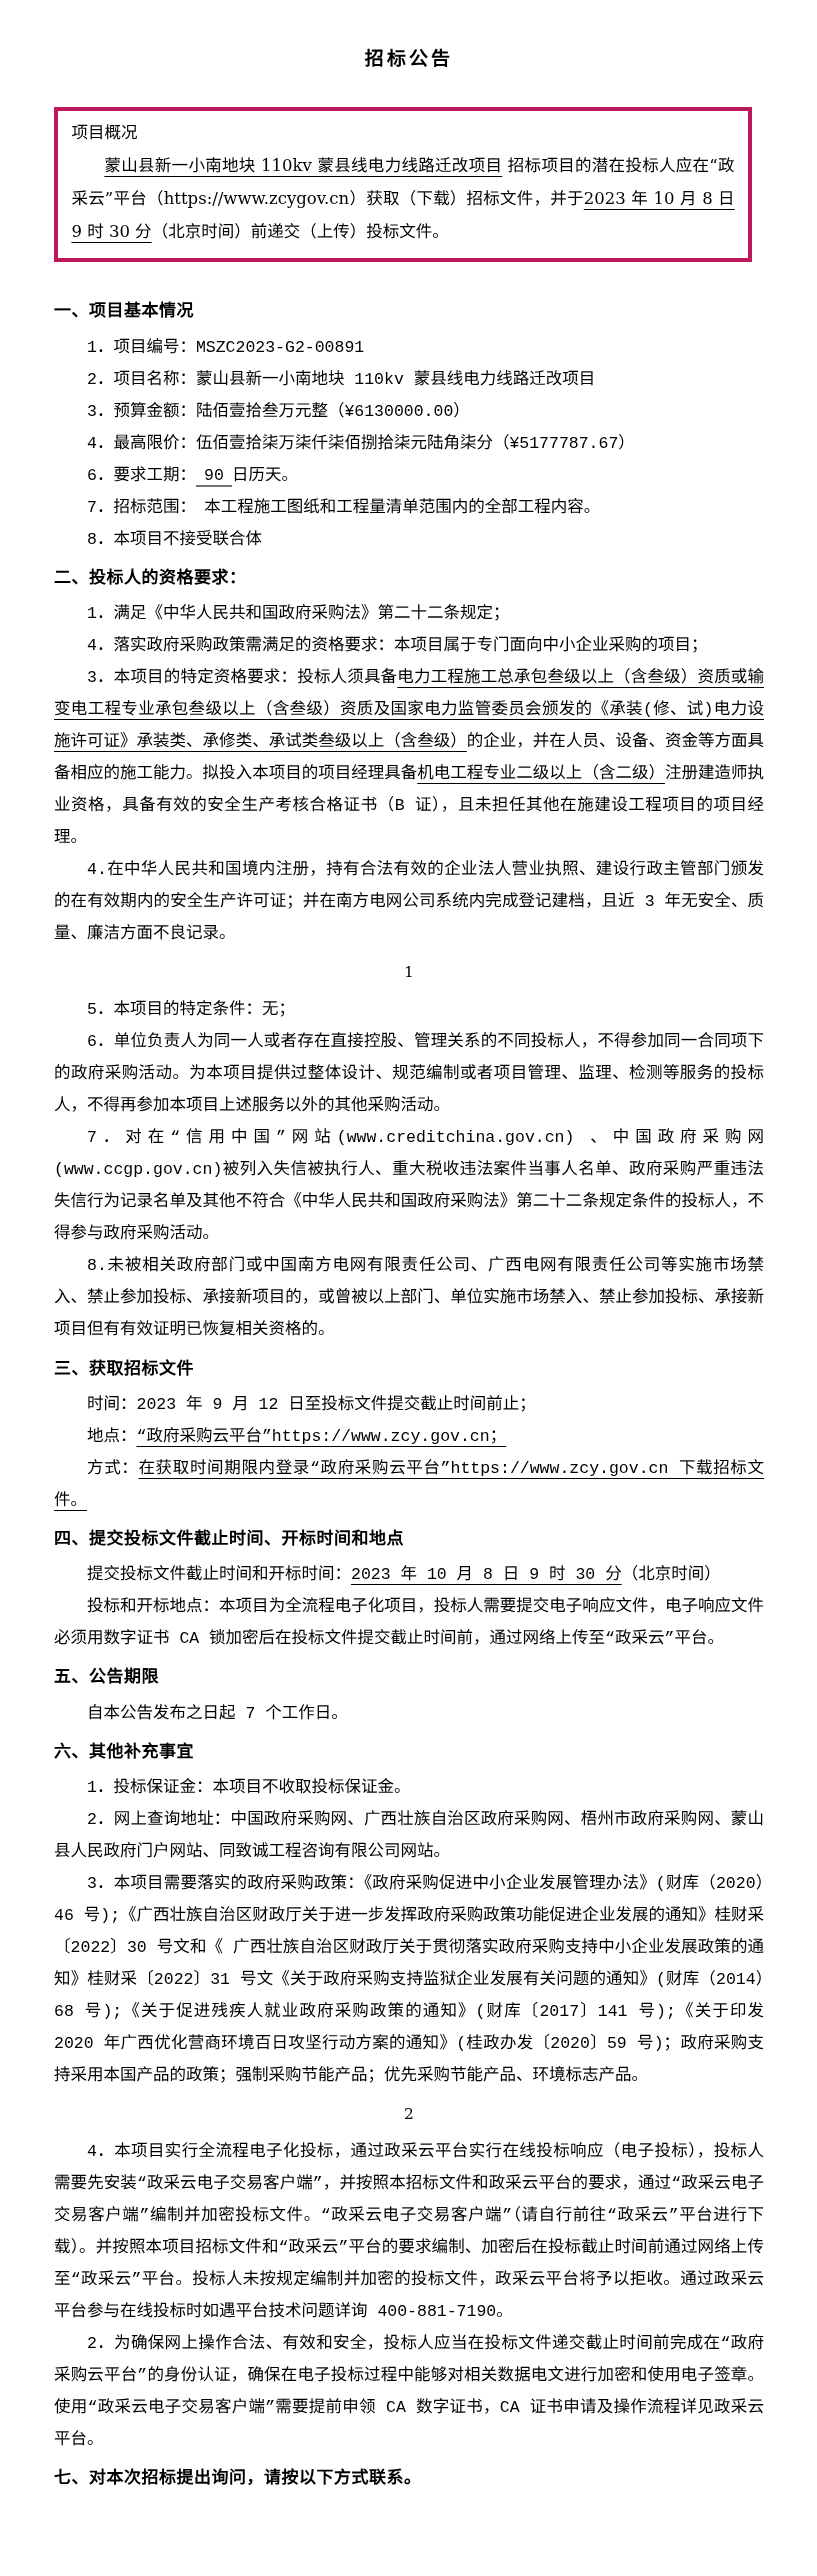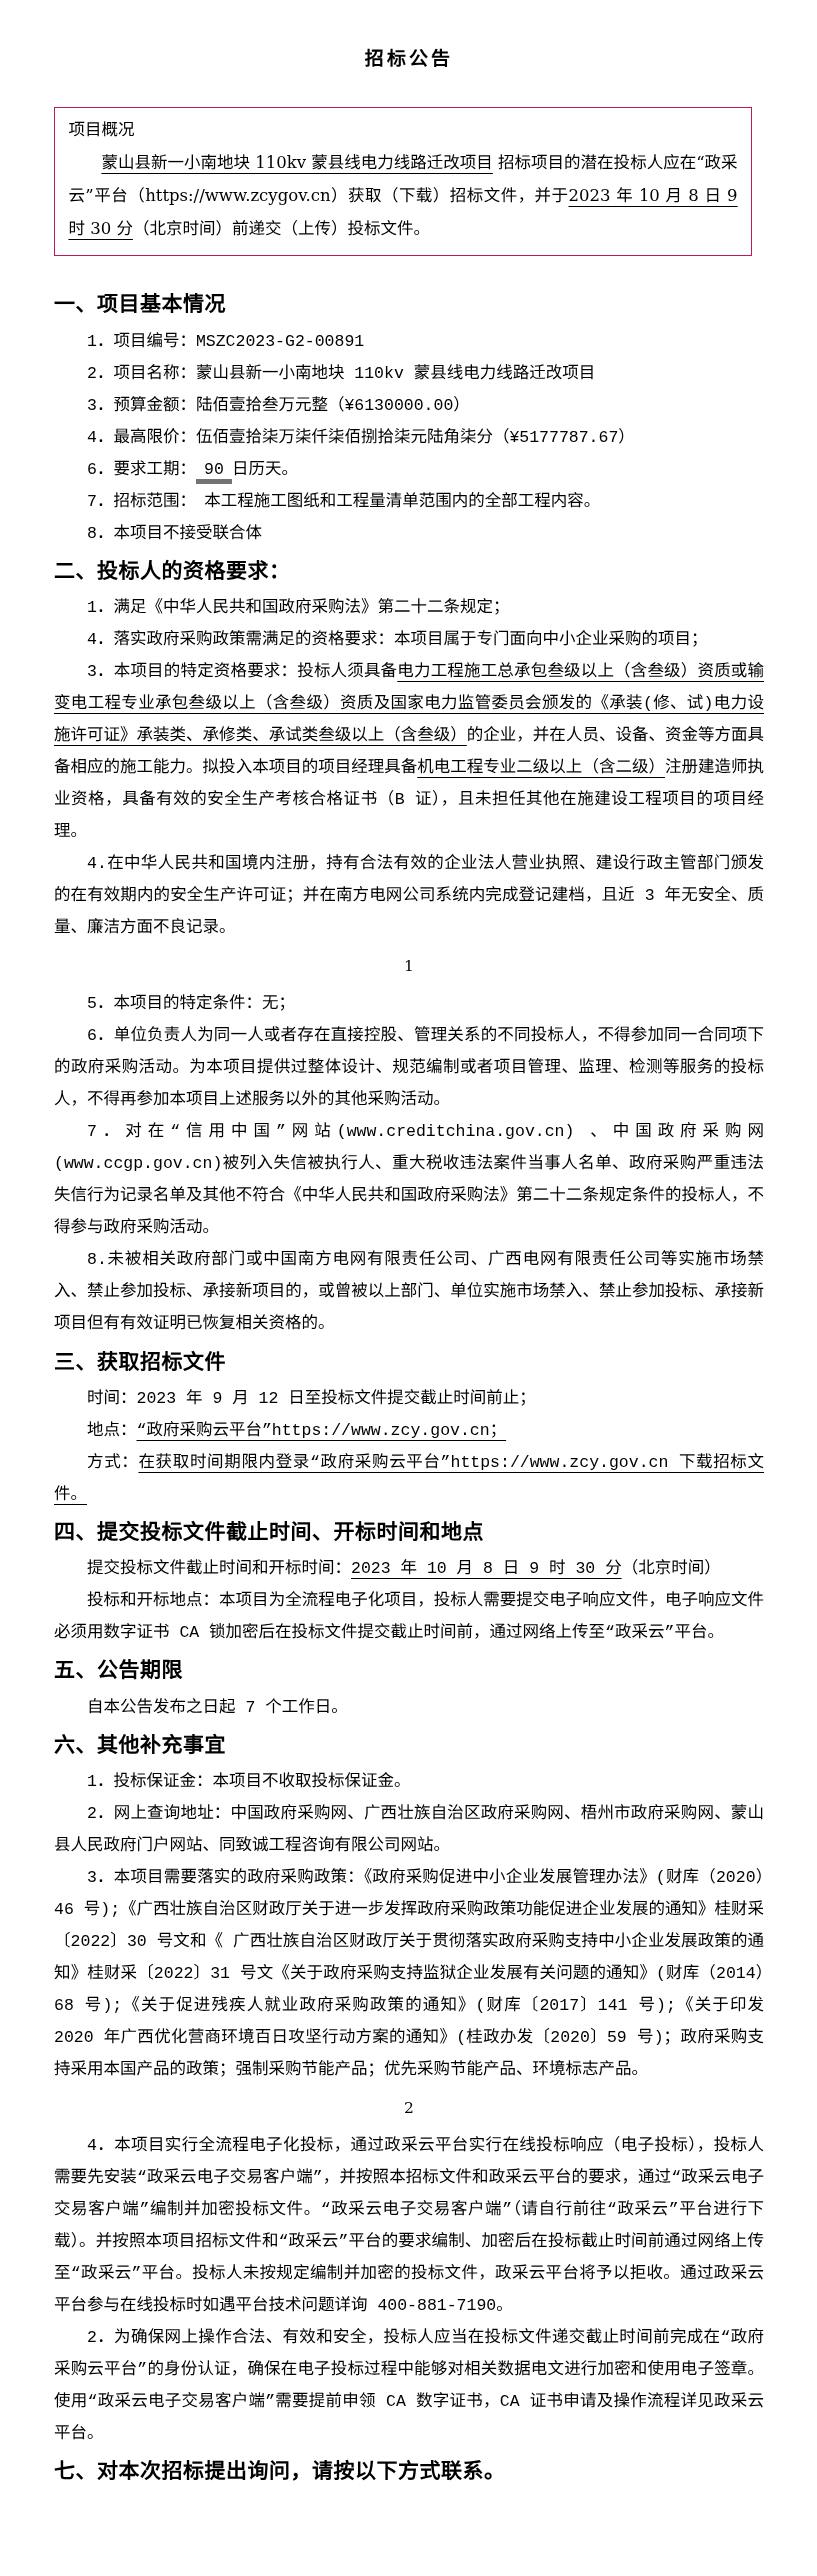--- a/index.html
+++ b/index.html
@@ -19,38 +19,38 @@
   .title{
     margin:0 0 27px 0;
     text-align:center;
     font-size:19px;
     line-height:44px;
     font-weight:bold;
     font-family:"DejaVu Serif","Liberation Serif",serif;
     letter-spacing:3.1px;
   }
   .obox{
-    border:1px solid #be185d;
+    border:4px solid #be185d;
     padding:5.2px 13.4px 10.3px 13.4px;
     line-height:33px;
     margin:0 12px 32px 0;
   }
   .obox-label{margin:0;}
   .opara{margin:0;text-indent:2em;text-align:justify;}
   h2.sec{
     font-family:"DejaVu Sans","Liberation Sans",sans-serif;
     font-weight:bold;
-    font-size:21px;
+    font-size:17px;
     line-height:32px;
     margin:5.2px 0 5.2px 0;
     letter-spacing:0.5px;
   }
   .item{margin:0;text-indent:2em;text-align:justify;font-family:Liberation Mono, monospace;}
   .ul{text-decoration:underline;text-decoration-thickness:1px;text-underline-offset:4.6px;}
-  .u90{border-bottom:5px solid #737373;padding:0 8.2px 0 8.2px;}
+  .u90{border-bottom:2px solid #737373;padding:0 8.2px 0 8.2px;}
   .pagenum{text-align:center;margin:6.2px 0;font-size:15.5px;}
 </style>
 </head>
 <body>
 
 <div class="page">
 
   <h1 class="title">招标公告</h1>
 
   <div class="obox">

